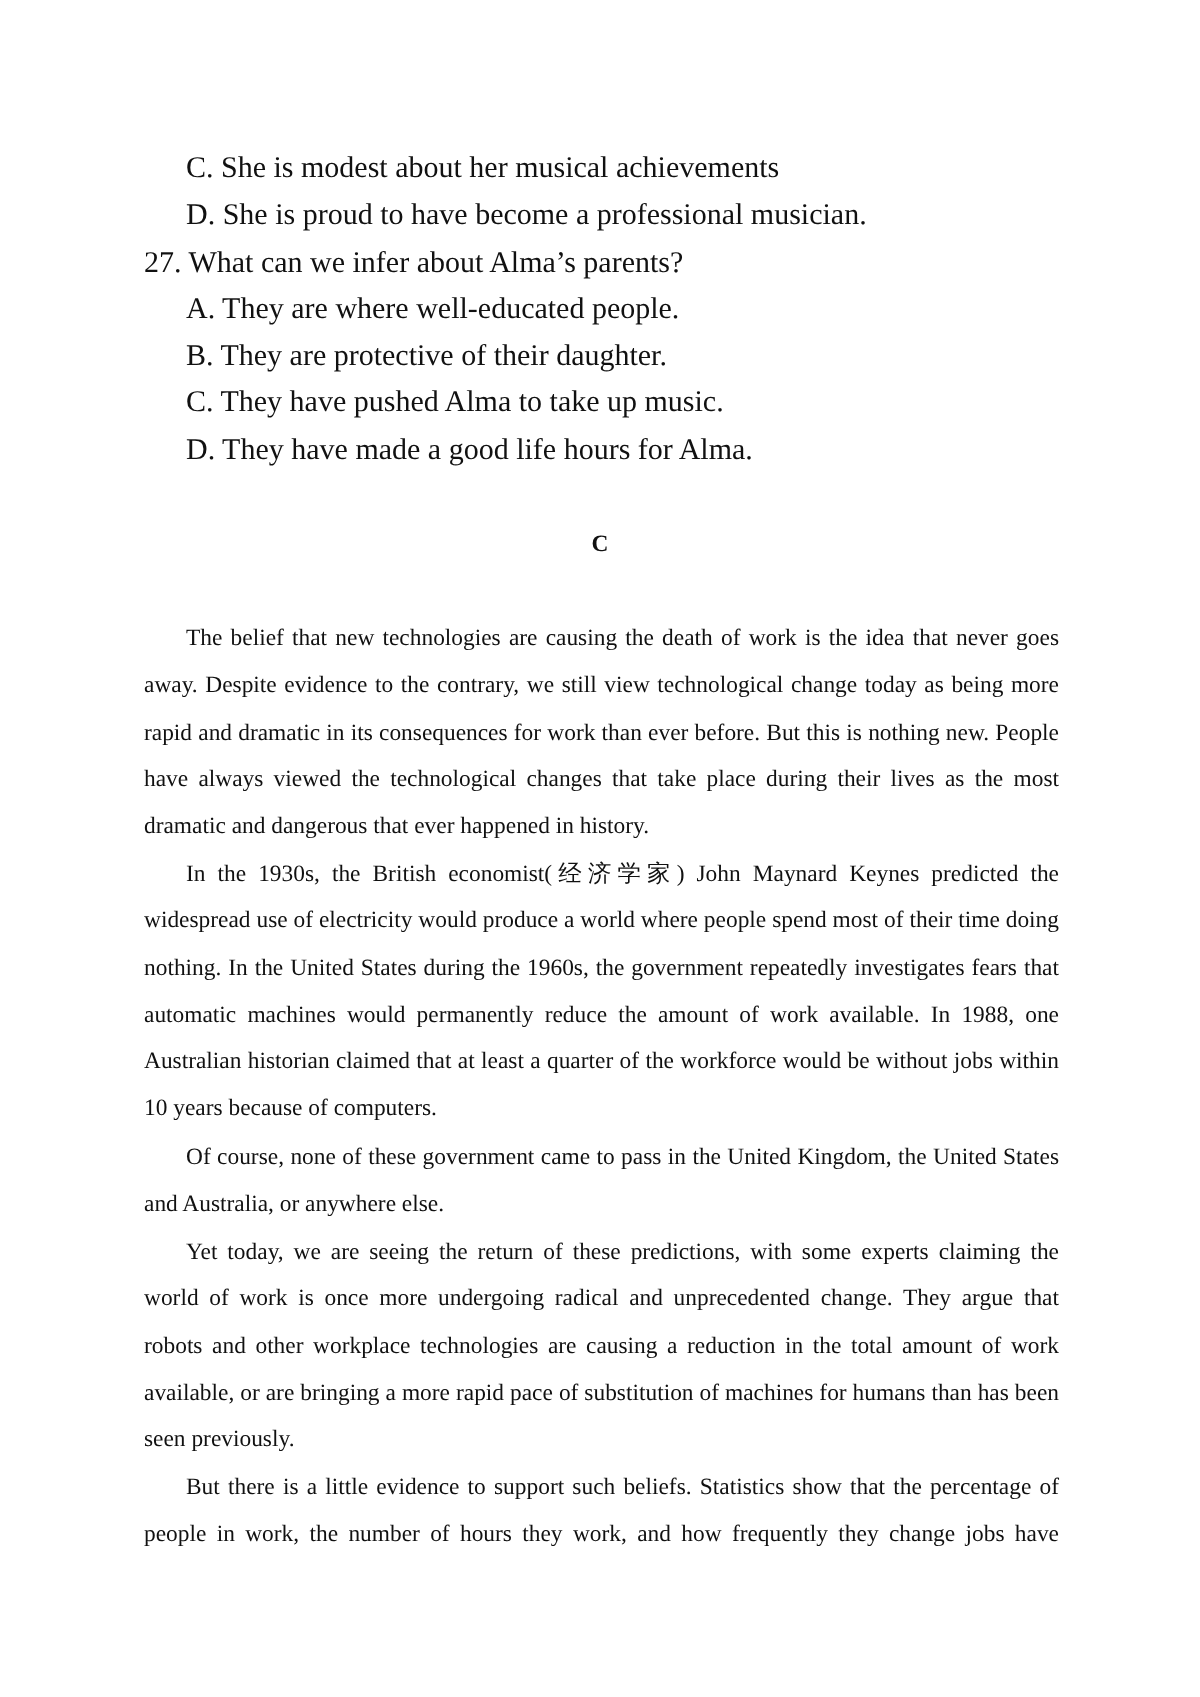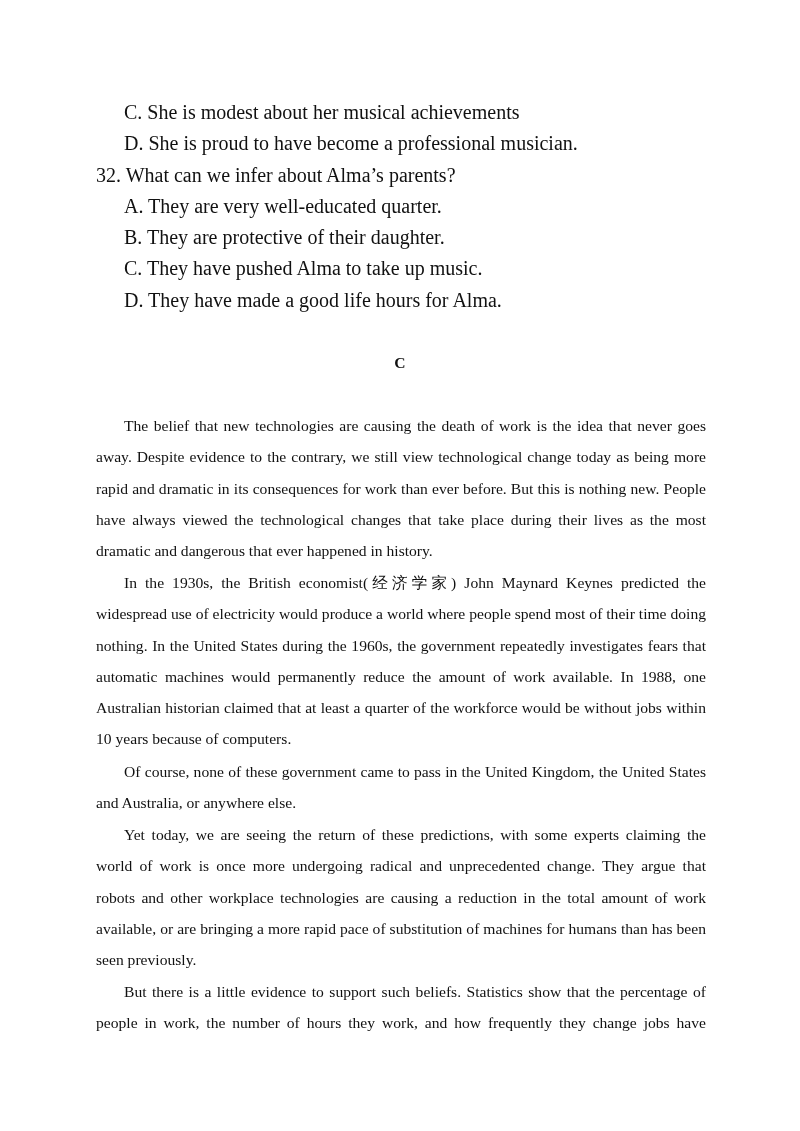--- a/index.html
+++ b/index.html
@@ -13,22 +13,22 @@
   .para { position: absolute; left: 96px; width: 610px; font-size: 15.6px;
           line-height: 31.3px; text-align: justify; text-indent: 28px; margin: 0; }
   .para.last-open { text-align-last: justify; }
 </style>
 </head>
 <body>
 
 <div class="line opt" style="top:102px">C. She is modest about her musical achievements</div>
 <div class="line opt" style="top:133px">D. She is proud to have become a professional musician.</div>
 
-<div class="line q" style="top:165px;left:96px">32. What can we infer about Alma’s parents?</div>
-<div class="line opt" style="top:196px">A. They are very well-educated quarter.</div>
+<div class="line q" style="top:165px;left:96px">27. What can we infer about Alma’s parents?</div>
+<div class="line opt" style="top:196px">A. They are where well-educated people.</div>
 <div class="line opt" style="top:227px">B. They are protective of their daughter.</div>
 <div class="line opt" style="top:258px">C. They have pushed Alma to take up music.</div>
 <div class="line opt" style="top:290px">D. They have made a good life hours for Alma.</div>
 
 <div class="section">C</div>
 
 <p class="para" style="top:410px">The belief that new technologies are causing the death of work is the idea that never goes away. Despite evidence to the contrary, we still view technological change today as being more rapid and dramatic in its consequences for work than ever before. But this is nothing new. People have always viewed the technological changes that take place during their lives as the most dramatic and dangerous that ever happened in history.</p>
 <p class="para" style="top:567px">In the 1930s, the British economist(经济学家) John Maynard Keynes predicted the widespread use of electricity would produce a world where people spend most of their time doing nothing. In the United States during the 1960s, the government repeatedly investigates fears that automatic machines would permanently reduce the amount of work available. In 1988, one Australian historian claimed that at least a quarter of the workforce would be without jobs within 10 years because of computers.</p>
 <p class="para" style="top:756px">Of course, none of these government came to pass in the United Kingdom, the United States and Australia, or anywhere else.</p>
 <p class="para" style="top:819px">Yet today, we are seeing the return of these predictions, with some experts claiming the world of work is once more undergoing radical and unprecedented change. They argue that robots and other workplace technologies are causing a reduction in the total amount of work available, or are bringing a more rapid pace of substitution of machines for humans than has been seen previously.</p>

